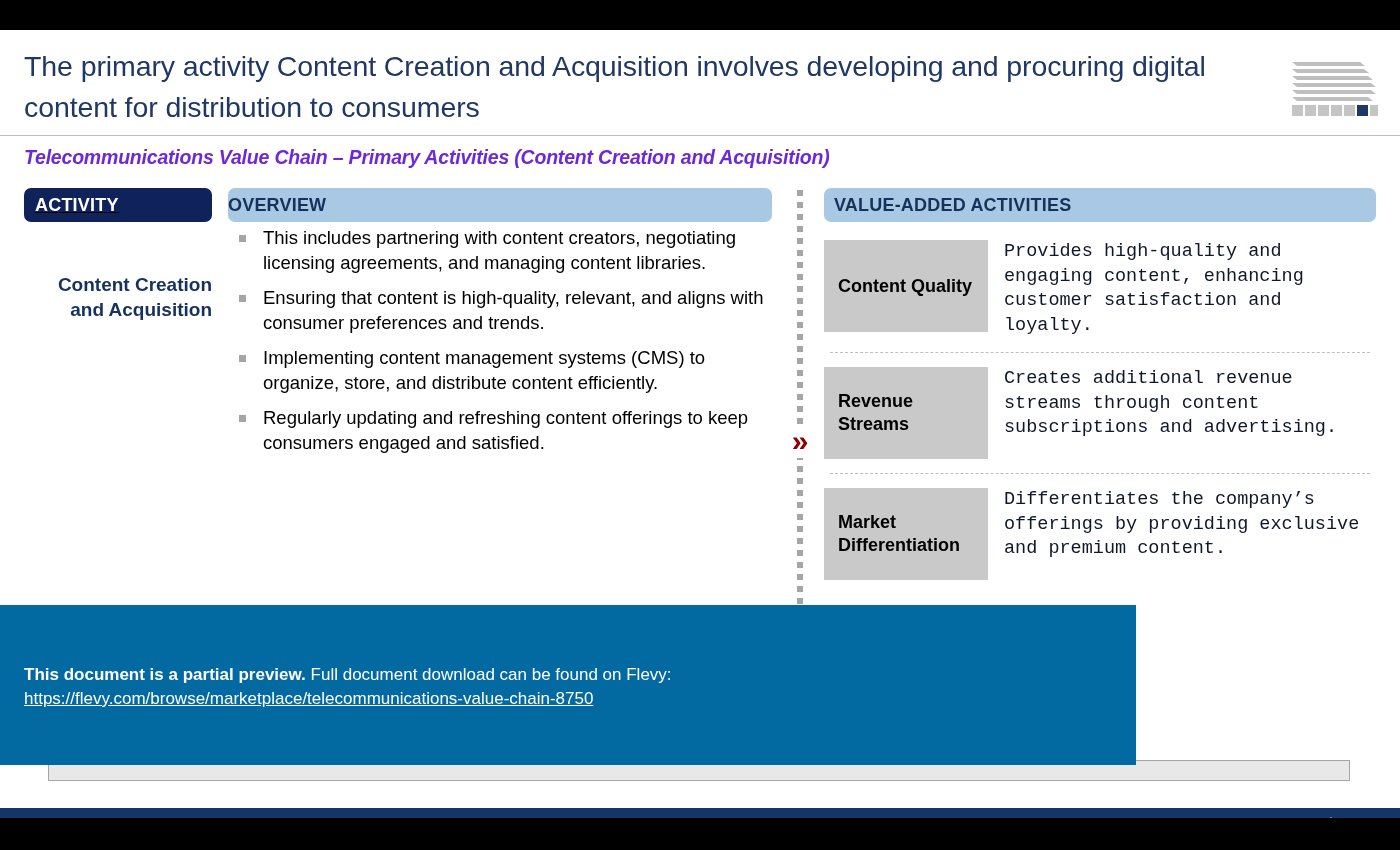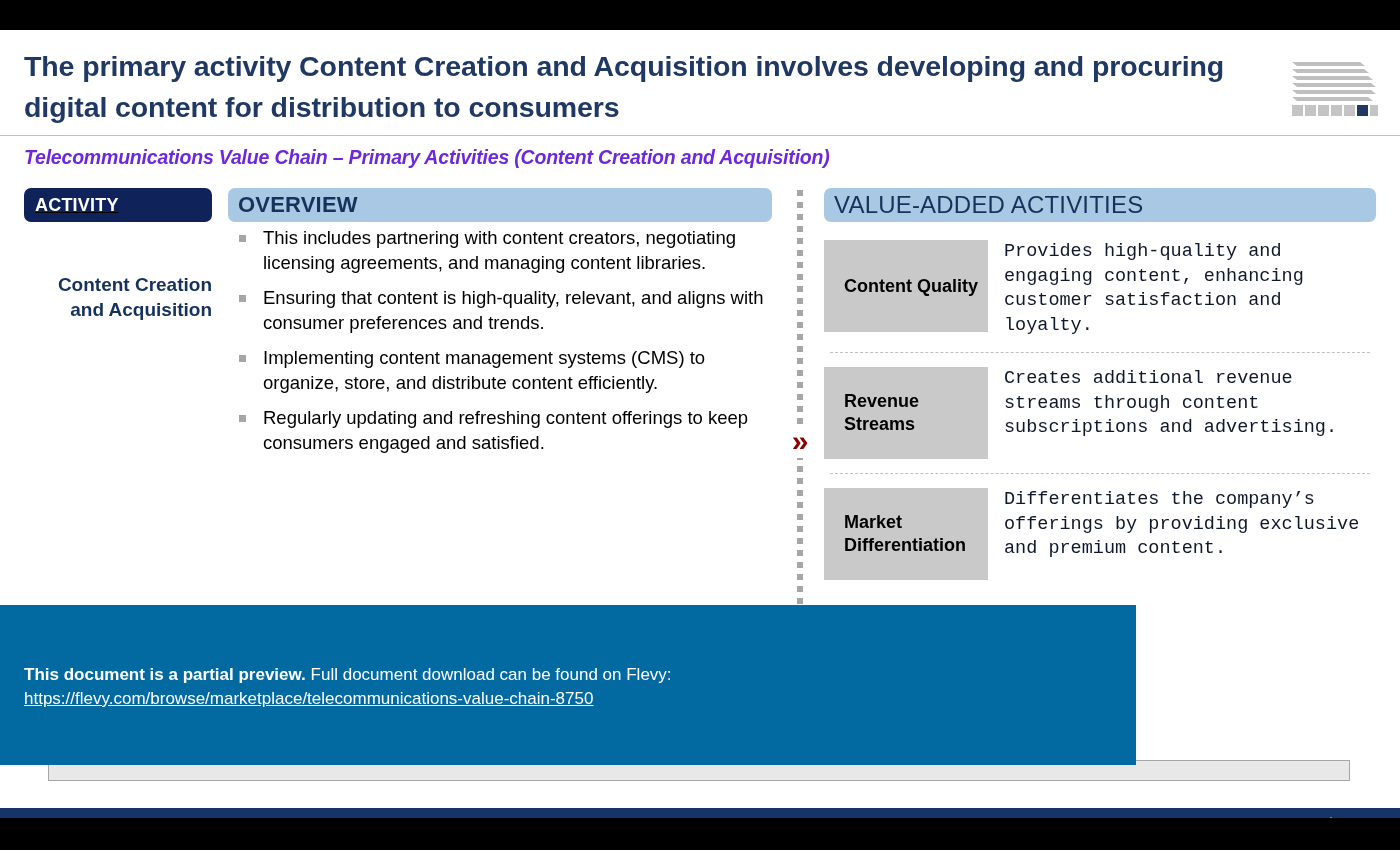--- a/index.html
+++ b/index.html
@@ -27,21 +27,21 @@
   .canvas {
     position: absolute; left: 0; top: 30px;
     width: 1400px; height: 788px;
     background: #ffffff;
   }
   
   .title {
     position: absolute; left: 24px; top: 16px;
     width: 1230px;
     font-size: 28.5px;
-    font-weight: bold;
+    font-weight: normal;
     line-height: 41px;
     color: #1F3864;
     letter-spacing: -0.1px;
   }
   .logo {
     position: absolute; left: 1288px; top: 24px;
     width: 92px; height: 66px;
   }
   .header-rule {
     position: absolute; left: 0; top: 105px;
@@ -70,29 +70,29 @@
   }
   .bar-activity span {
     color: #ffffff; font-size: 18px; font-weight: bold;
     padding-left: 11px; letter-spacing: 0.2px;
   }
   .bar-overview {
     left: 228px; top: 158px; width: 544px;
     background: #A8C8E3;
   }
   .bar-overview span {
-    color: #16325C; font-size: 22px; font-weight: bold;
-    padding-left: 10px; letter-spacing: 0.2px; text-align: right;
+    color: #16325C; font-size: 18px; font-weight: bold;
+    letter-spacing: 0.2px; text-align: right;
   }
   .bar-value {
     left: 824px; top: 158px; width: 552px;
     background: #A8C8E3;
   }
   .bar-value span {
-    color: #16325C; font-size: 24px; font-weight: normal;
+    color: #16325C; font-size: 18px; font-weight: bold;
     padding-left: 10px; letter-spacing: 0.2px;
   }
   
   .activity-label {
     position: absolute; left: 24px; top: 242px;
     width: 188px;
     text-align: right;
     font-size: 19px; font-weight: bold;
     line-height: 25px;
     color: #16325C;
@@ -149,21 +149,21 @@
   .va-sep {
     height: 0; border-top: 1px dashed #BFBFBF;
     margin: 0 6px;
   }
   .va-tag {
     flex: 0 0 auto;
     width: 164px;
     min-height: 92px;
     background: #C9C9C9;
     display: flex; align-items: center;
-    padding-left: 20px;
+    padding-left: 14px;
     font-size: 18px; font-weight: bold;
     line-height: 23px;
     color: #000000;
   }
   .va-desc {
     flex: 1 1 auto;
     padding-left: 16px;
     font-size: 18.5px;
     line-height: 24.5px;
     color: #0f172a;

